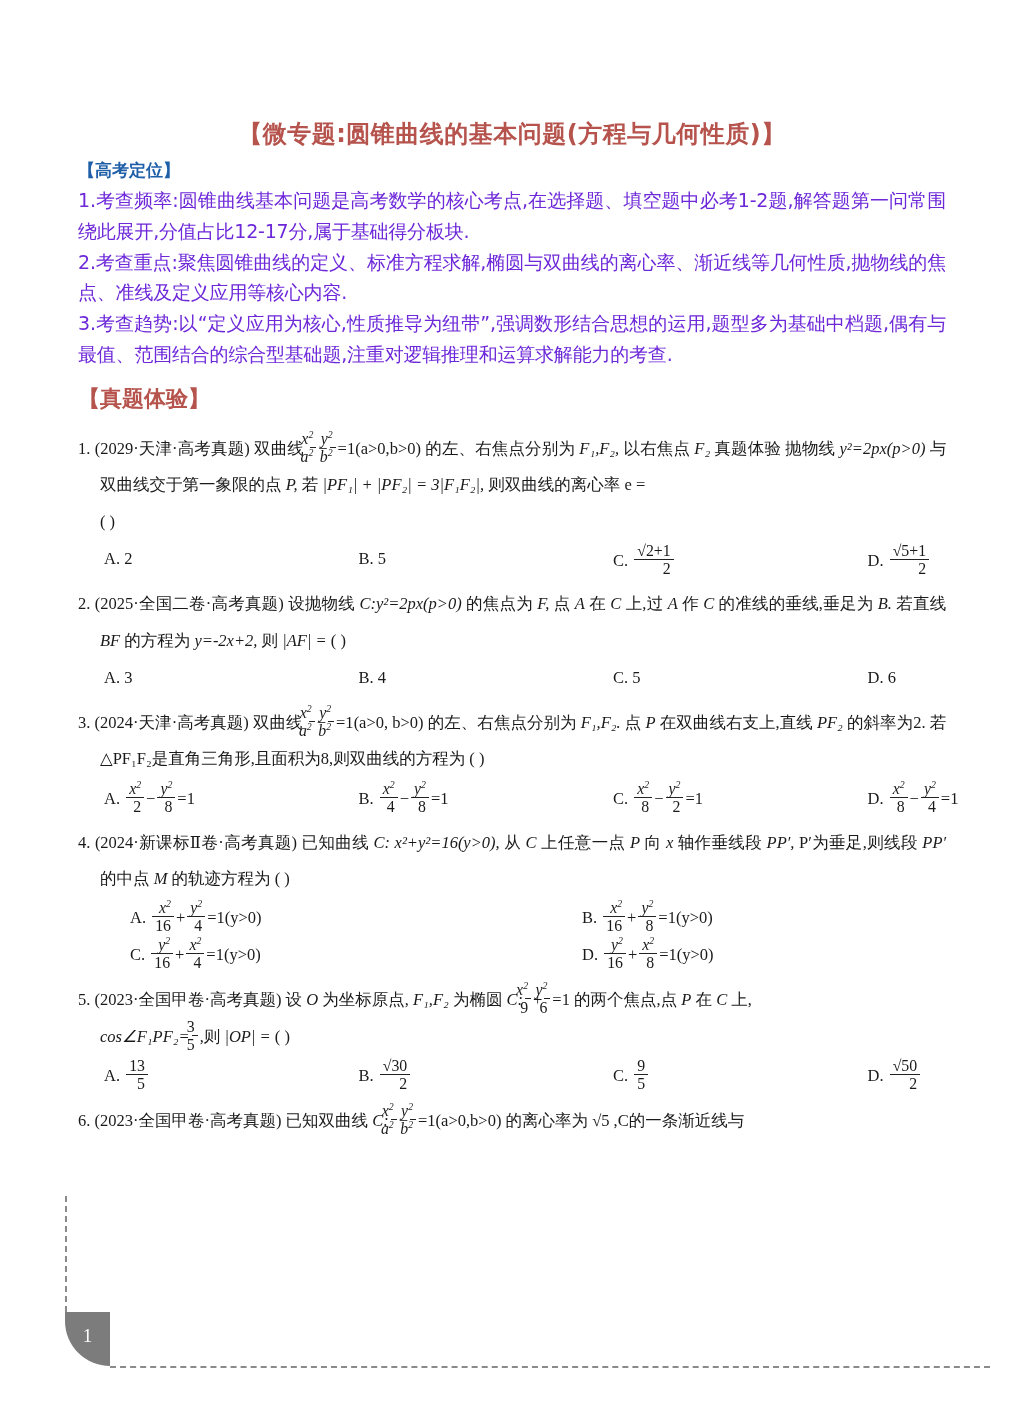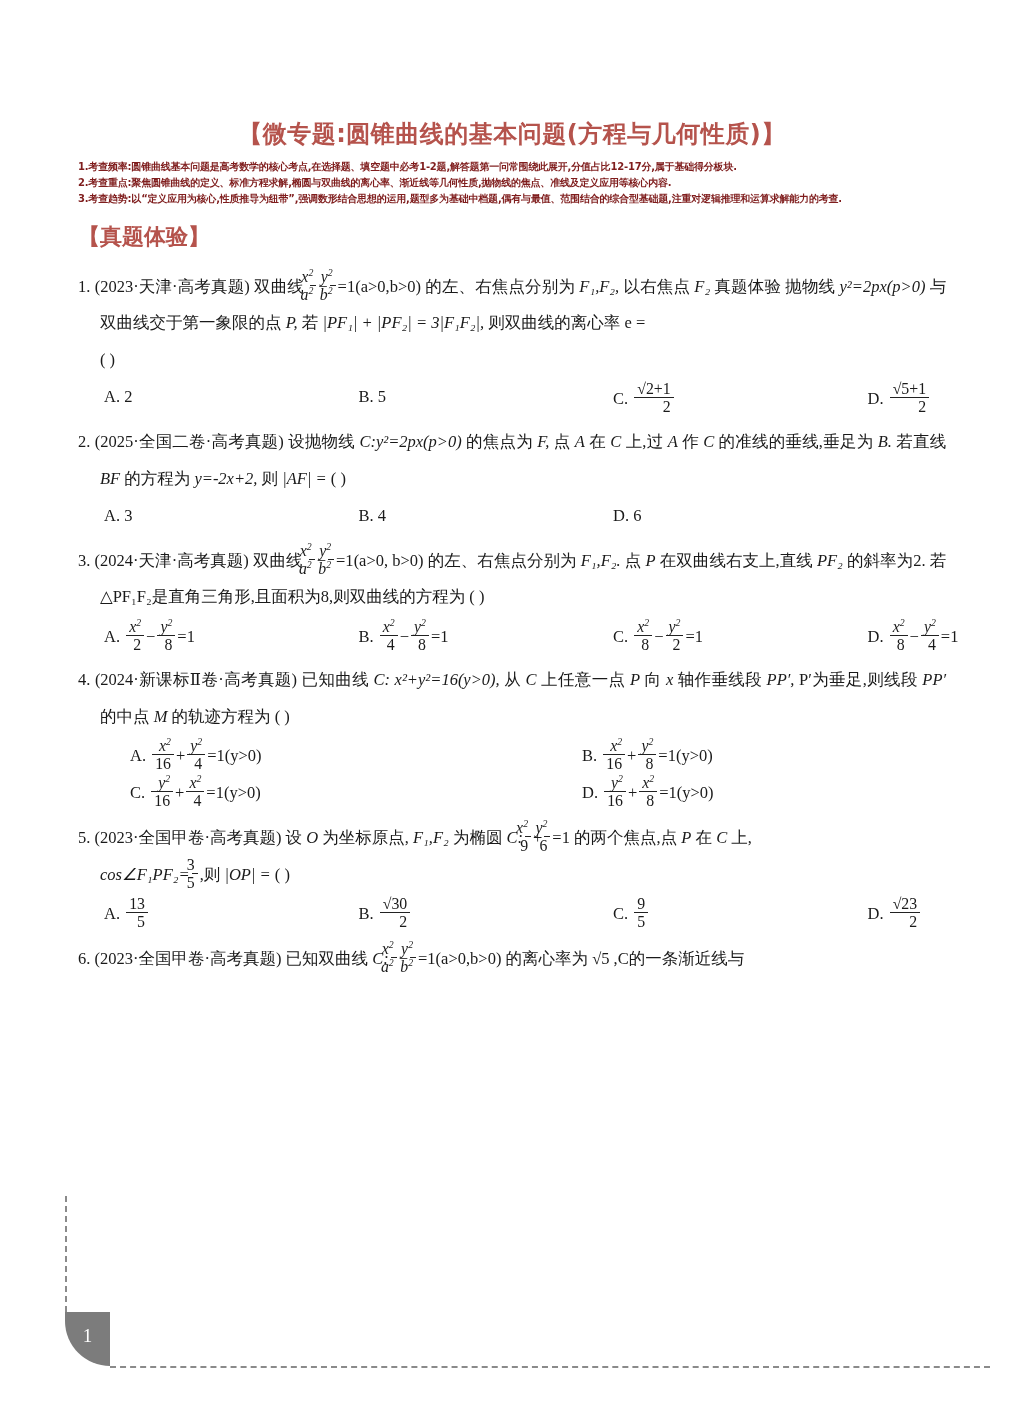--- a/index.html
+++ b/index.html
@@ -39,24 +39,24 @@
   .sec-blue {
     color: #1f5fa8;
     font-weight: bold;
     font-size: 17px;
     font-family: "DejaVu Sans", "Liberation Sans", sans-serif;
     margin: 0 0 3px 0;
   }
 
   .intro-line {
     font-family: "DejaVu Sans", "Liberation Sans", sans-serif;
-    font-weight: bold;
-    font-size: 10px;
+    font-weight: normal;
+    font-size: 19px;
     line-height: 1.62;
-    color: #7f1d1d;
+    color: #6d28d9;
     letter-spacing: -0.2px;
     margin: 0;
     text-align: justify;
   }
 
   
   .sec-red {
     text-align: left;
     color: #b5534c;
     font-weight: bold;
@@ -137,31 +137,32 @@
     line-height: 48px;
   }
 </style>
 </head>
 <body>
 
 <div class="page">
 
   <h1 class="doc-title">【微专题:圆锥曲线的基本问题(方程与几何性质)】</h1>
 
+  <div class="sec-blue">【高考定位】</div>
 
   <p class="intro-line">1.考查频率:圆锥曲线基本问题是高考数学的核心考点,在选择题、填空题中必考1-2题,解答题第一问常围绕此展开,分值占比12-17分,属于基础得分板块.</p>
   <p class="intro-line">2.考查重点:聚焦圆锥曲线的定义、标准方程求解,椭圆与双曲线的离心率、渐近线等几何性质,抛物线的焦点、准线及定义应用等核心内容.</p>
   <p class="intro-line">3.考查趋势:以“定义应用为核心,性质推导为纽带”,强调数形结合思想的运用,题型多为基础中档题,偶有与最值、范围结合的综合型基础题,注重对逻辑推理和运算求解能力的考查.</p>
 
   <div class="sec-red">【真题体验】</div>
 
   <div class="q-block">
     <div class="q-body">
       <span>1.</span>
-      <span>(2023·天津·高考真题)</span>
+      <span>(2029·天津·高考真题)</span>
       <span>双曲线</span>
       <span class="frac"><span class="nu"><span class="mi">x</span><sup class="e">2</sup></span><span class="de"><span class="mi">a</span><sup class="e">2</sup></span></span>−<span class="frac"><span class="nu"><span class="mi">y</span><sup class="e">2</sup></span><span class="de"><span class="mi">b</span><sup class="e">2</sup></span></span>=1<span>(a&gt;0,b&gt;0)</span>
       <span>的左、右焦点分别为</span>
       <span class="mi">F₁,F₂,</span>
       <span>以右焦点</span>
       <span class="mi">F₂</span>
       <span>真题体验</span>
       <span>抛物线</span>
       <span class="mi">y²=2px(p&gt;0)</span>
       <span>与双曲线交于第一象限的点</span>
@@ -221,20 +222,24 @@
     <div class="opts-row">
       <div class="opt">
         <span>A.</span>
         <span>3</span>
       </div>
       <div class="opt">
         <span>B.</span>
         <span>4</span>
       </div>
       <div class="opt">
+        <span>C.</span>
+        <span>5</span>
+      </div>
+      <div class="opt">
         <span>D.</span>
         <span>6</span>
       </div>
     </div>
   </div>
 
   <div class="q-block">
     <div class="q-body">
       <span>3.</span>
       <span>(2024·天津·高考真题)</span>
@@ -343,21 +348,21 @@
       <div class="opt">
         <span>B.</span>
         <span class="frac"><span class="nu">√30</span><span class="de">2</span></span>
       </div>
       <div class="opt">
         <span>C.</span>
         <span class="frac"><span class="nu">9</span><span class="de">5</span></span>
       </div>
       <div class="opt">
         <span>D.</span>
-        <span class="frac"><span class="nu">√23</span><span class="de">2</span></span>
+        <span class="frac"><span class="nu">√50</span><span class="de">2</span></span>
       </div>
     </div>
   </div>
 
   <div class="q-block">
     <div class="q-body">
       <span>6.</span>
       <span>(2023·全国甲卷·高考真题)</span>
       <span>已知双曲线</span>
       <span class="mi">C:</span><span class="frac"><span class="nu"><span class="mi">x</span><sup class="e">2</sup></span><span class="de"><span class="mi">a</span><sup class="e">2</sup></span></span>−<span class="frac"><span class="nu"><span class="mi">y</span><sup class="e">2</sup></span><span class="de"><span class="mi">b</span><sup class="e">2</sup></span></span>=1<span>(a&gt;0,b&gt;0)</span>

